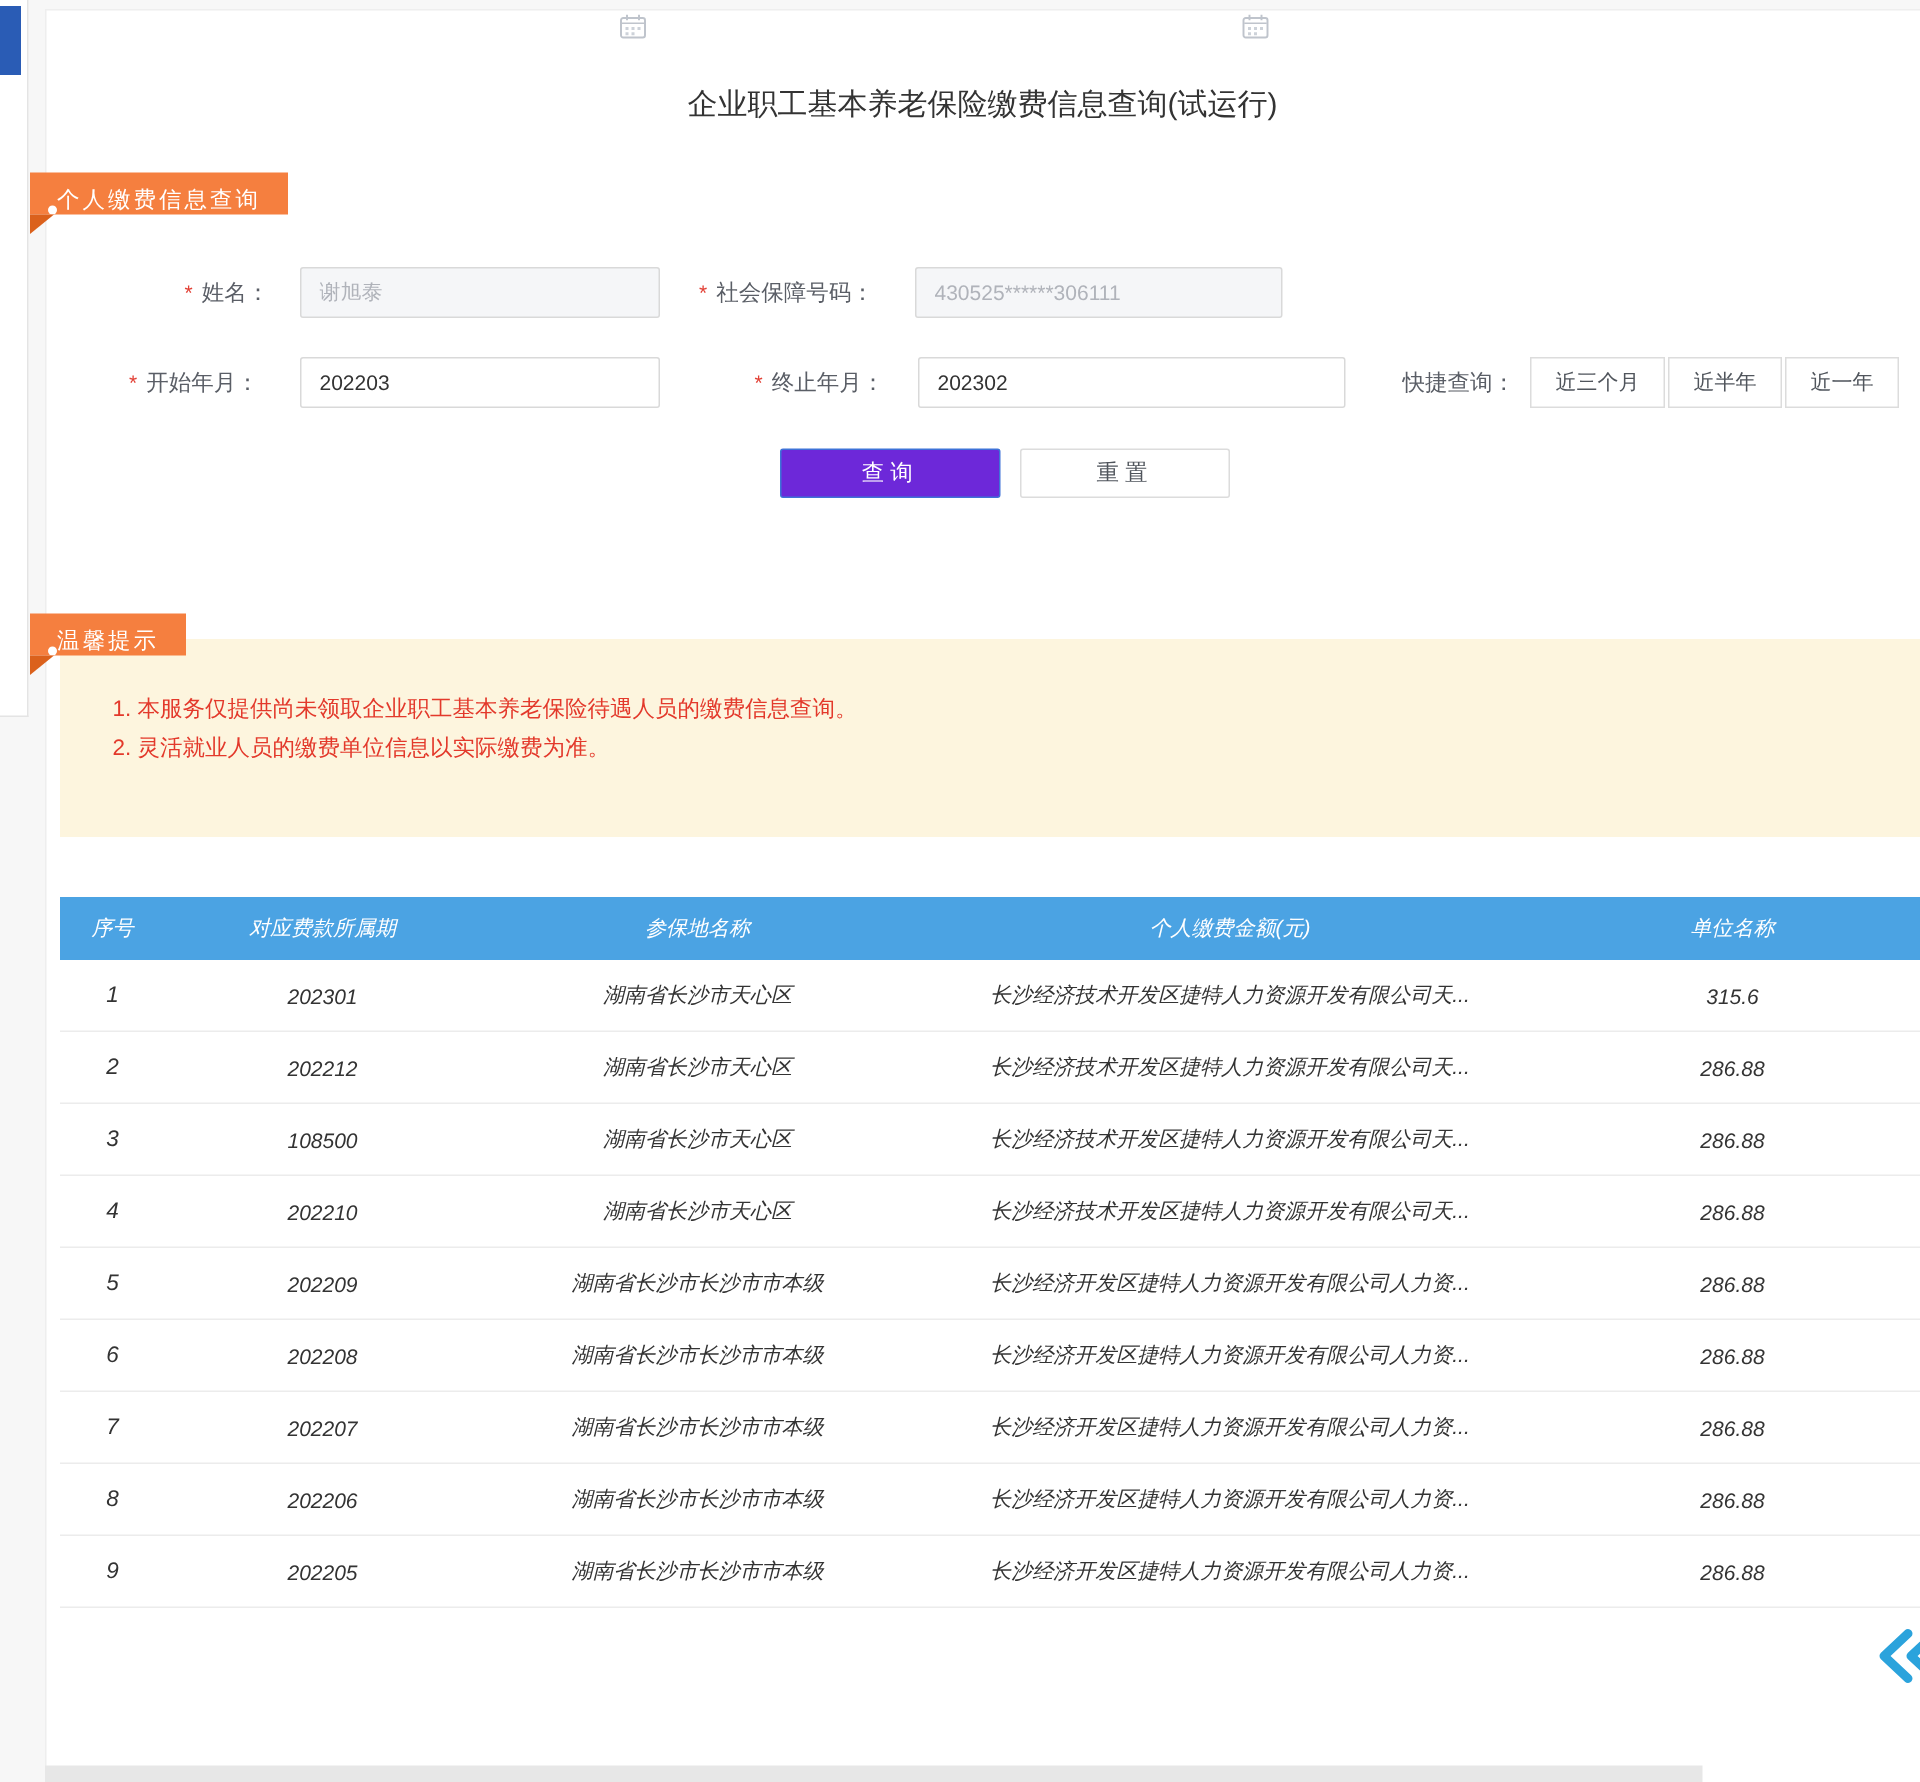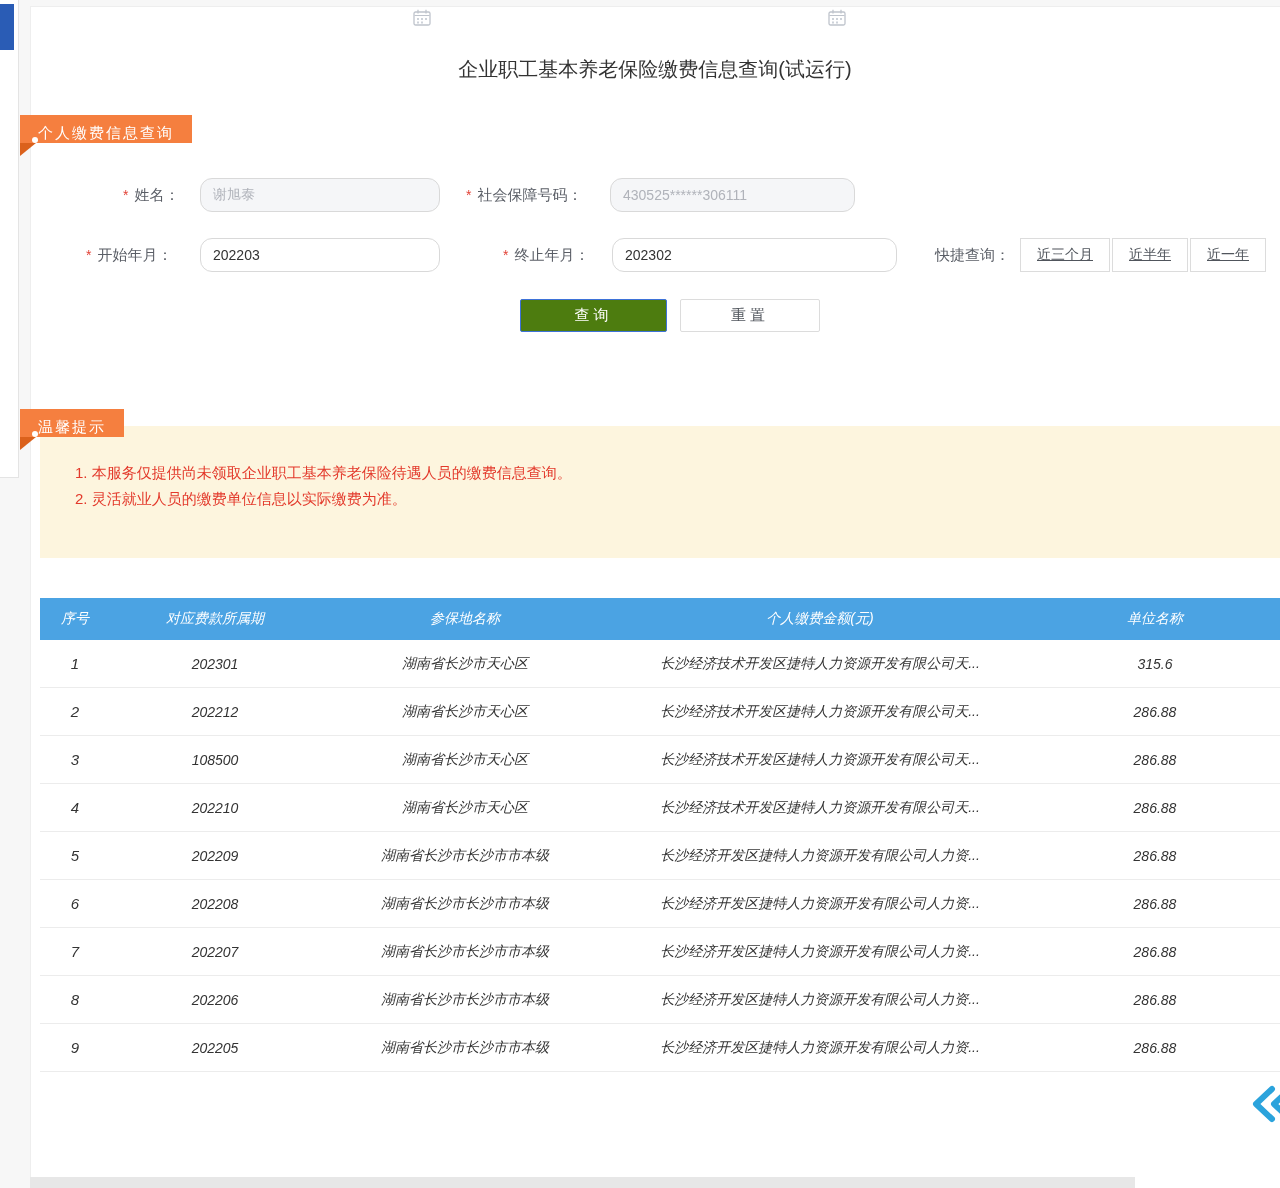--- a/index.html
+++ b/index.html
@@ -40,37 +40,37 @@
   }
   .ribbon.r1 { top:115px; }
   .ribbon.r2 { top:409px; }
   
   .field-label {
     position:absolute; height:34px; display:flex; align-items:center;
     font-size:15px; color:#5a5e66; white-space:nowrap;
   }
   .req { color:#e24136; margin-right:6px; font-size:14px; }
   .inp {
-    position:absolute; height:34px; border:1px solid #d9d9d9; border-radius:12px;
+    position:absolute; height:34px; border:1px solid #d9d9d9; border-radius:2px;
     font-size:14px; padding:12px 12px; font-family:inherit; background:#fff; color:#333;
     outline:none;
   }
   .inp.gray { background:#f5f6f8; color:#b0b3ba; }
   .cal-icon { position:absolute; top:9px; cursor:pointer; }
   .quick-label { position:absolute; left:935px; top:238px; height:34px; display:flex; align-items:center; font-size:15px; color:#5a5e66; }
   .quick-group { position:absolute; left:1020px; top:238px; display:flex; gap:2px; }
   .quick-btn {
     height:34px; padding:0 16px; background:#fff; border:1px solid #dcdcdc;
-    font-size:14px; color:#50555c; font-family:inherit; cursor:pointer; white-space:nowrap;text-decoration:underline;
+    font-size:14px; color:#50555c; font-family:inherit; cursor:pointer; white-space:nowrap;
   }
   .btn {
     position:absolute; top:299px; height:33px; border-radius:2px; font-size:15px;
     font-family:inherit; cursor:pointer; letter-spacing:4px;
   }
-  .btn-query { left:520px; width:147px; background:#4d7c0f; border:1px solid #3e72d8; color:#fff; }
+  .btn-query { left:520px; width:147px; background:#6d28d9; border:1px solid #3e72d8; color:#fff; }
   .btn-reset { left:680px; width:140px; background:#fff; border:1px solid #dcdcdc; color:#50555c; }
   
   .notice {
     position:absolute; left:40px; top:426px; width:1240px; height:132px;
     background:#fdf5de; padding:34px 20px 0 35px;
     font-size:15px; line-height:26px; color:#e3392b;
   }
   
   .table { position:absolute; left:40px; top:598px; width:1240px; font-size:14px; }
   .thead, .trow {

